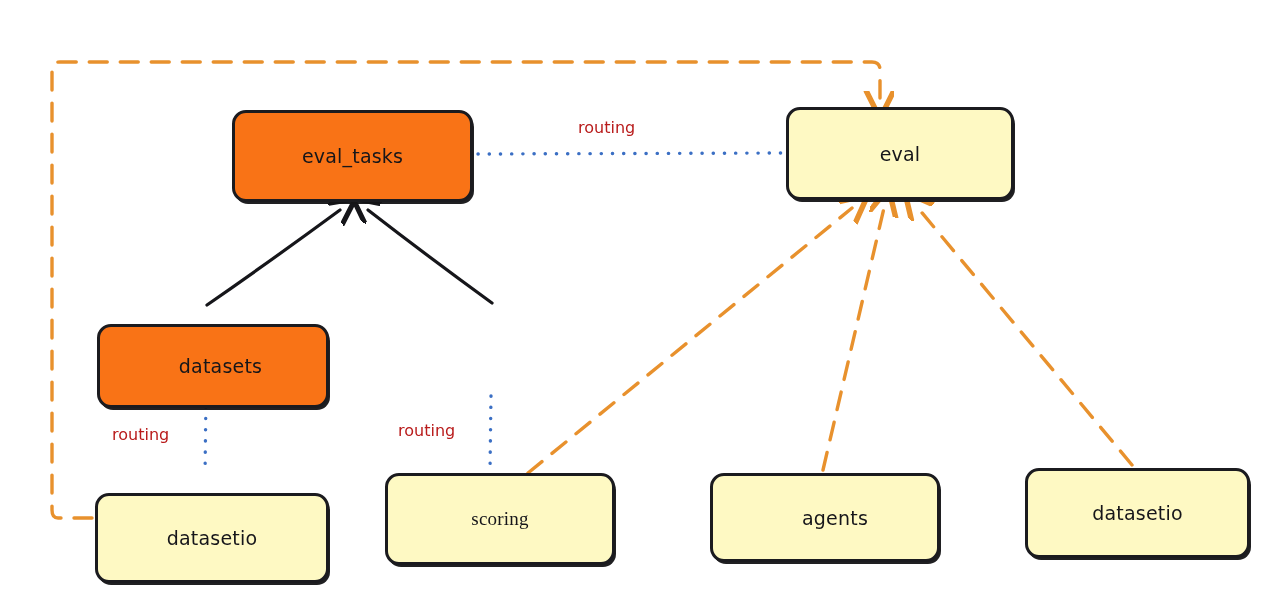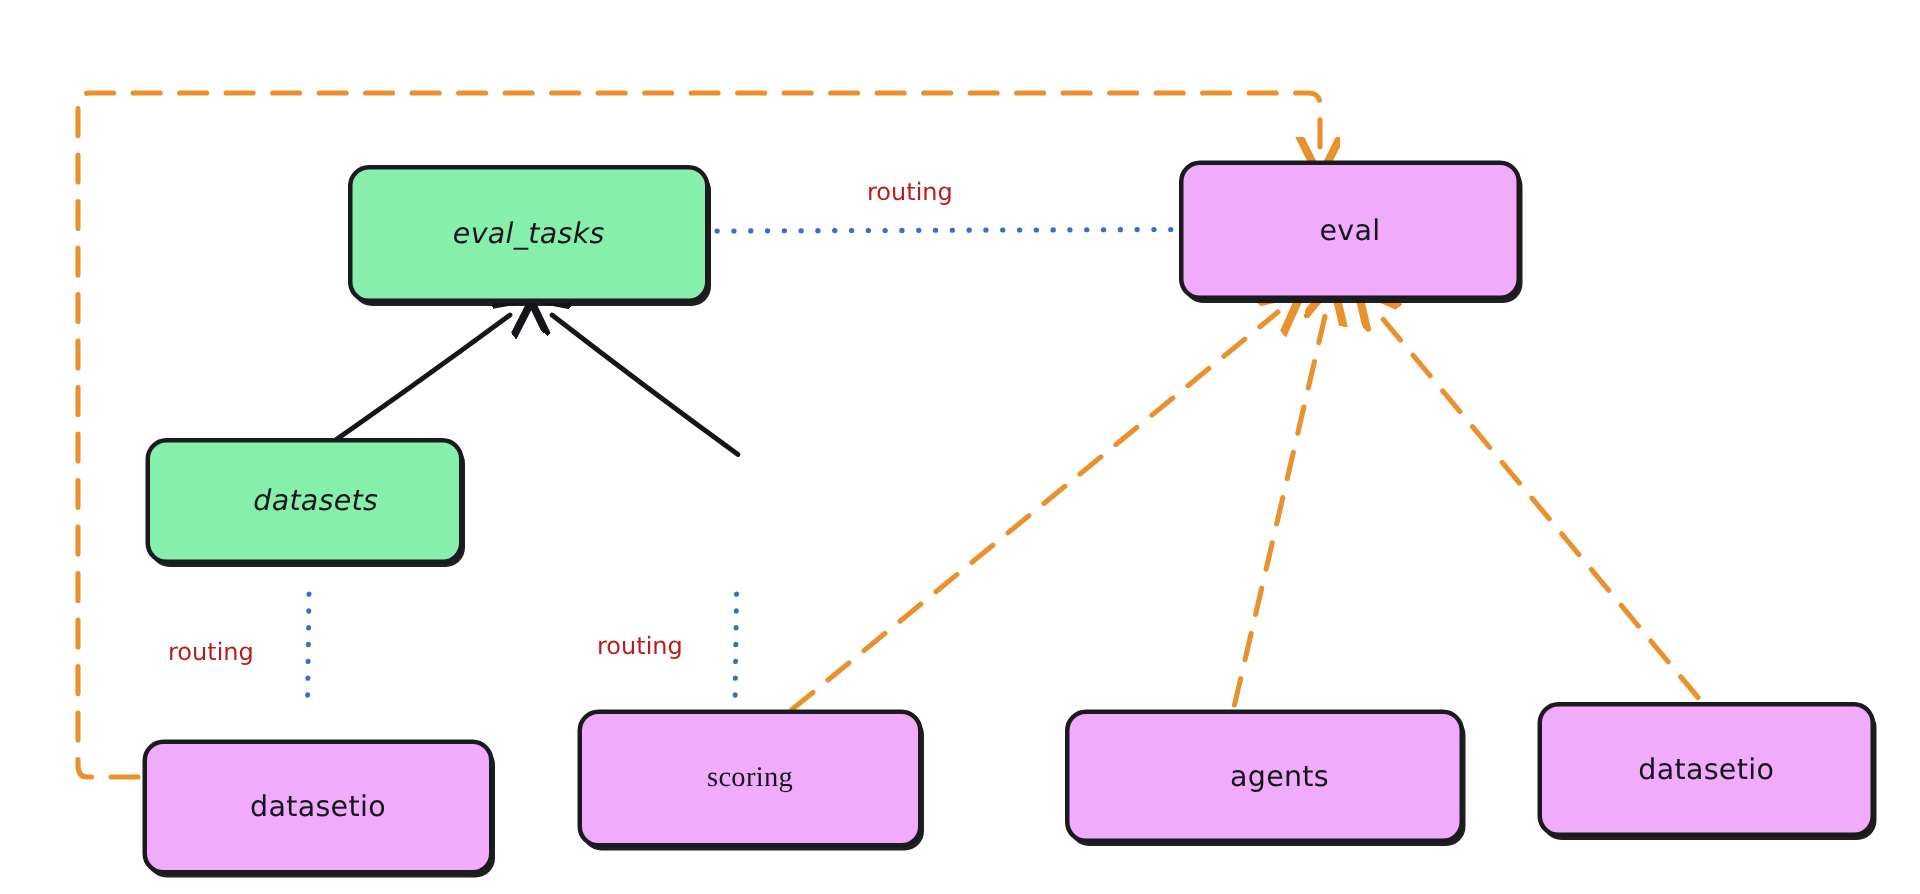--- a/index.html
+++ b/index.html
@@ -33,22 +33,22 @@
     border-radius: 14px;
     display: flex;
     align-items: center;
     justify-content: center;
     font-family: "DejaVu Sans", sans-serif;
     font-size: 19px;
     color: #16161a;
     letter-spacing: 0.2px;
     box-shadow: 2px 3px 0 -1px rgba(20,20,22,0.95);
   }
-  .node.blue  { background: #86efac; font-style: italic; }
-  .node.green { background: #f0abfc; text-align: center; }
+  .node.blue  { background: #f97316; }
+  .node.green { background: #fef9c3; text-align: center; }
   .node-label {
     pointer-events: none;
     white-space: nowrap;
   }
   .edge-label {
     position: absolute;
     font-family: "DejaVu Sans", sans-serif;
     font-size: 16px;
     color: #b91c1c;
     white-space: nowrap;
@@ -89,34 +89,34 @@
   </svg>
 
   <div class="node blue" style="left:232px; top:110px; width:241px; height:92px;">
     <span class="node-label">eval_tasks</span>
   </div>
 
   <div class="node green" style="left:786px; top:107px; width:228px; height:93px;">
     <span class="node-label">eval</span>
   </div>
 
-  <div class="node blue" style="left:97px; top:292px; width:212px; height:84px;padding-left:15px;">
+  <div class="node blue" style="left:97px; top:324px; width:232px; height:84px;padding-left:15px;">
     <span class="node-label">datasets</span>
   </div>
 
 
   <div class="node green" style="left:95px; top:477px; width:234px; height:90px;margin-top:16px;">
     <span class="node-label">datasetio</span>
   </div>
 
   <div class="node green" style="left:385px; top:473px; width:230px; height:92px;font-family:Liberation Serif, serif;">
     <span class="node-label">scoring</span>
   </div>
 
-  <div class="node green" style="left:710px; top:473px; width:266px; height:89px;padding-left:20px;">
+  <div class="node green" style="left:710px; top:473px; width:230px; height:89px;padding-left:20px;">
     <span class="node-label">agents</span>
   </div>
 
   <div class="node green" style="left:1025px; top:468px; width:225px; height:90px;">
     <span class="node-label">datasetio</span>
   </div>
 
   <div class="edge-label" style="left:578px; top:118px;">routing</div>
 
   <div class="edge-label" style="left:112px; top:425px;">routing</div>

